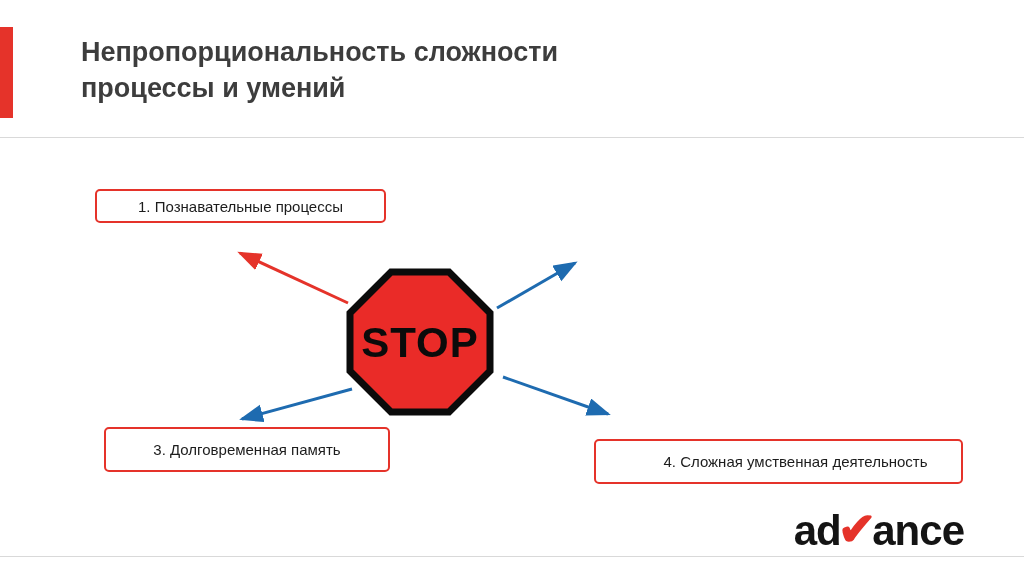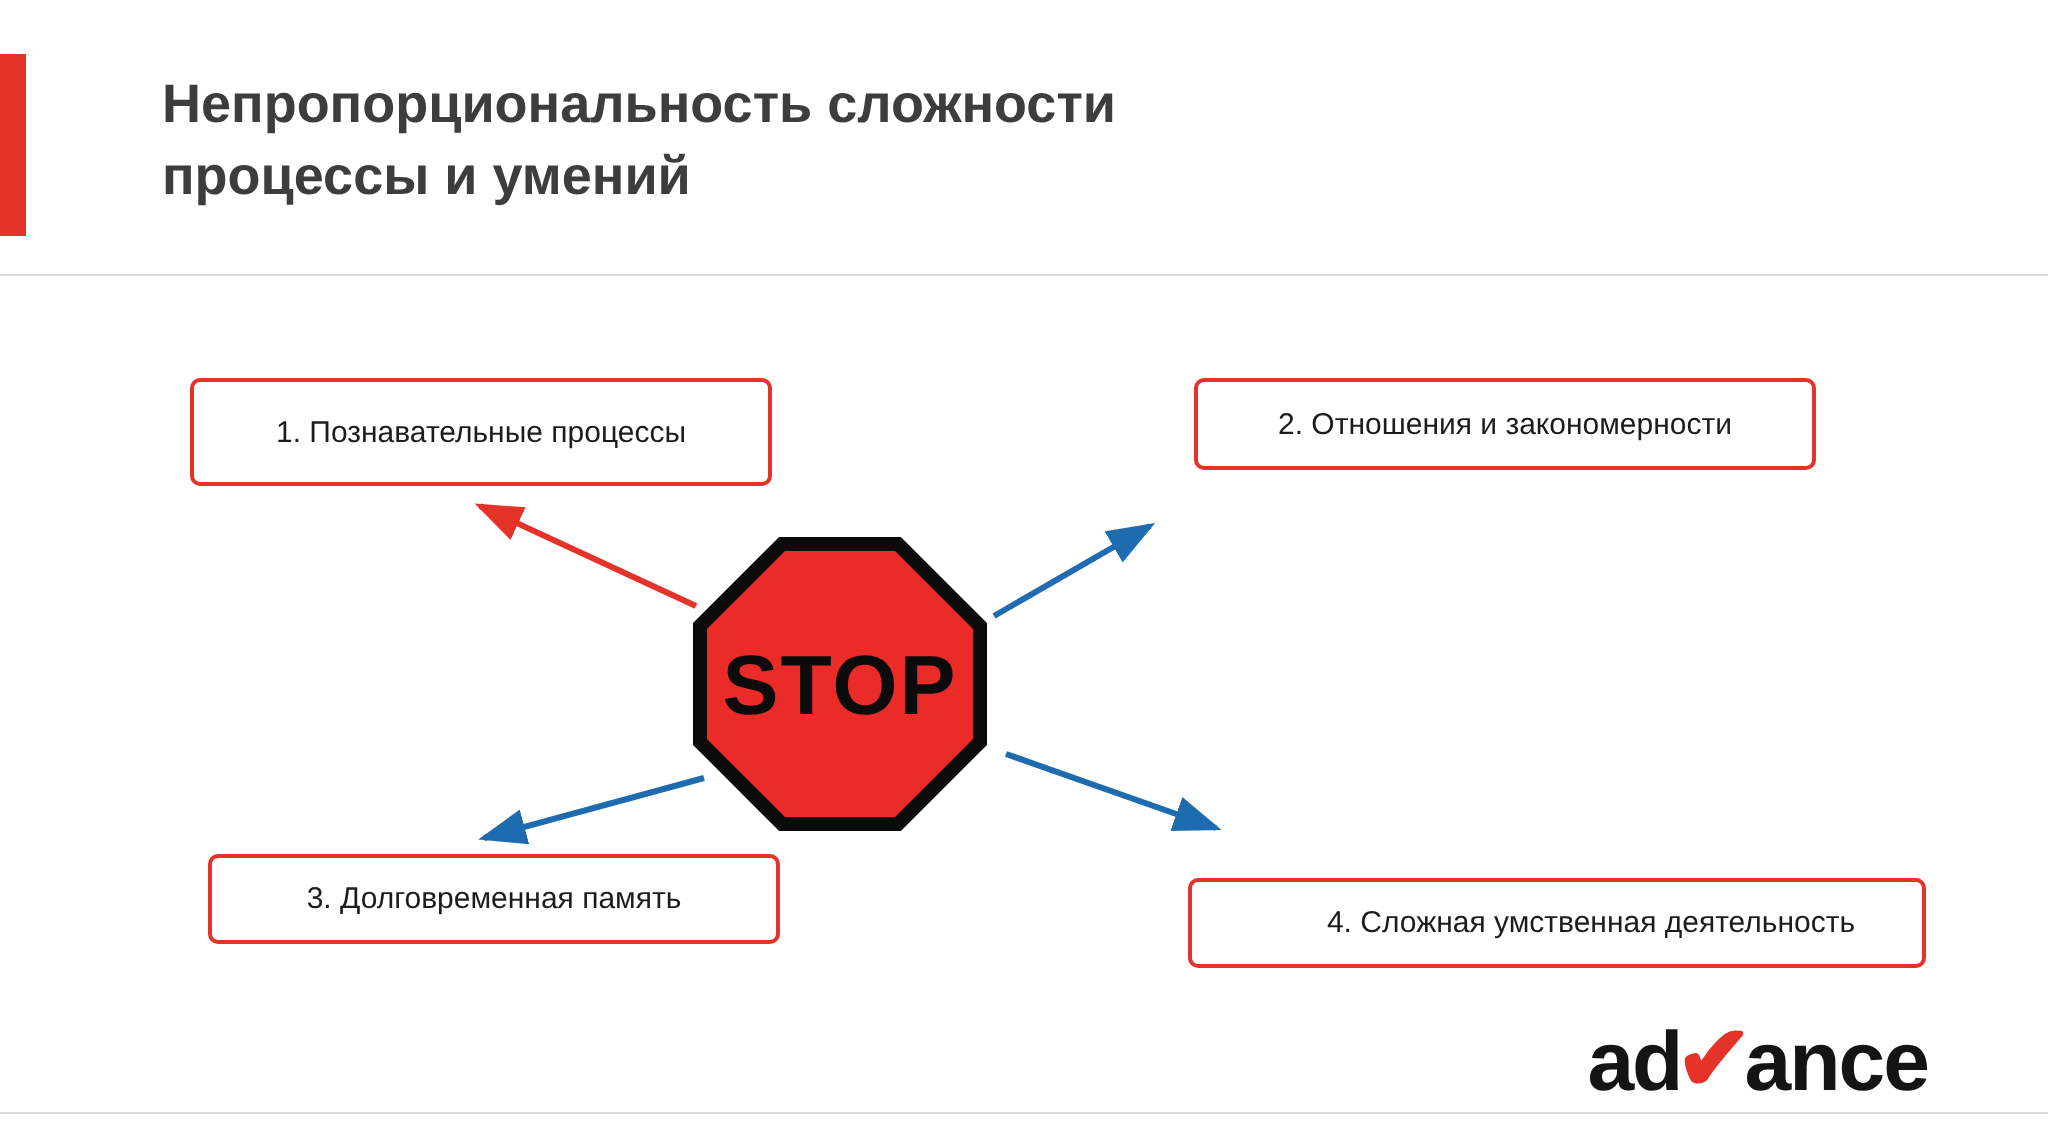--- a/index.html
+++ b/index.html
@@ -30,21 +30,21 @@
   .dbox{
     position:absolute;
     background:#ffffff;
     border:2px solid #e5332a;
     border-radius:5px;
     display:flex;align-items:center;justify-content:center;
     font-size:15px;color:#1c1c1c;
     box-sizing:border-box;
     white-space:nowrap;
   }
-  .box-1{left:95px;top:189px;width:291px;height:54px;}
+  .box-1{left:95px;top:189px;width:291px;height:34px;}
   .box-2{left:597px;top:189px;width:311px;height:46px;}
   .box-3{left:104px;top:427px;width:286px;height:45px;justify-content:center;}
   .box-4{left:594px;top:439px;width:369px;height:45px;padding-left:34px;}
   .arrows{
     position:absolute;left:0;top:0;width:1024px;height:574px;
     pointer-events:none;
   }
   .stop-sign{
     position:absolute;left:344px;top:266px;width:152px;height:152px;
   }
@@ -77,23 +77,20 @@
     <div>Непропорциональность сложности</div>
     <div>процессы и умений</div>
   </div>
 
   <div class="rule rule-top"></div>
   <div class="rule rule-bottom"></div>
 
   <div class="dbox box-1">
     <span>1. Познавательные процессы</span>
   </div>
-  <div class="dbox box-2">
-    <span>2. Отношения и закономерности</span>
-  </div>
   <div class="dbox box-3">
     <span>3. Долговременная память</span>
   </div>
   <div class="dbox box-4">
     <span>4. Сложная умственная деятельность</span>
   </div>
 
   <svg class="arrows" viewBox="0 0 1024 574">
     <defs>
       <marker id="arrow-red" markerWidth="9" markerHeight="8" refX="7" refY="3" orient="auto" markerUnits="strokeWidth">

